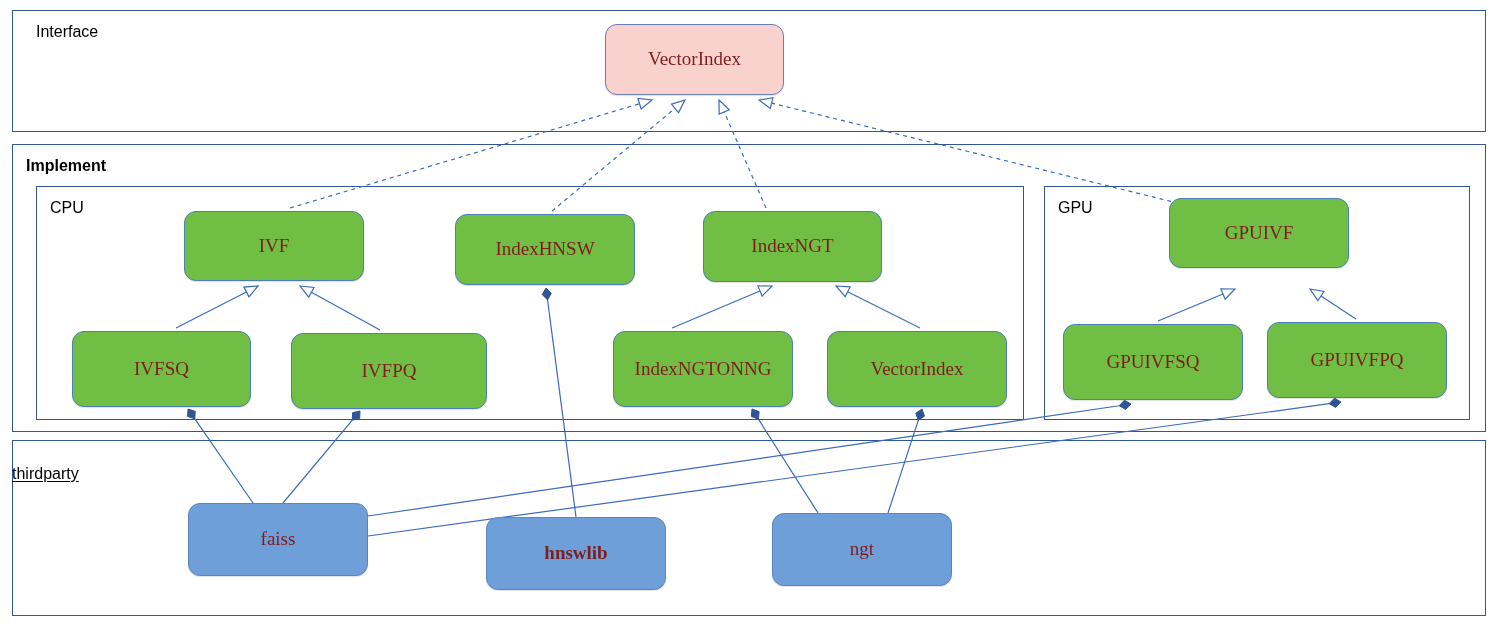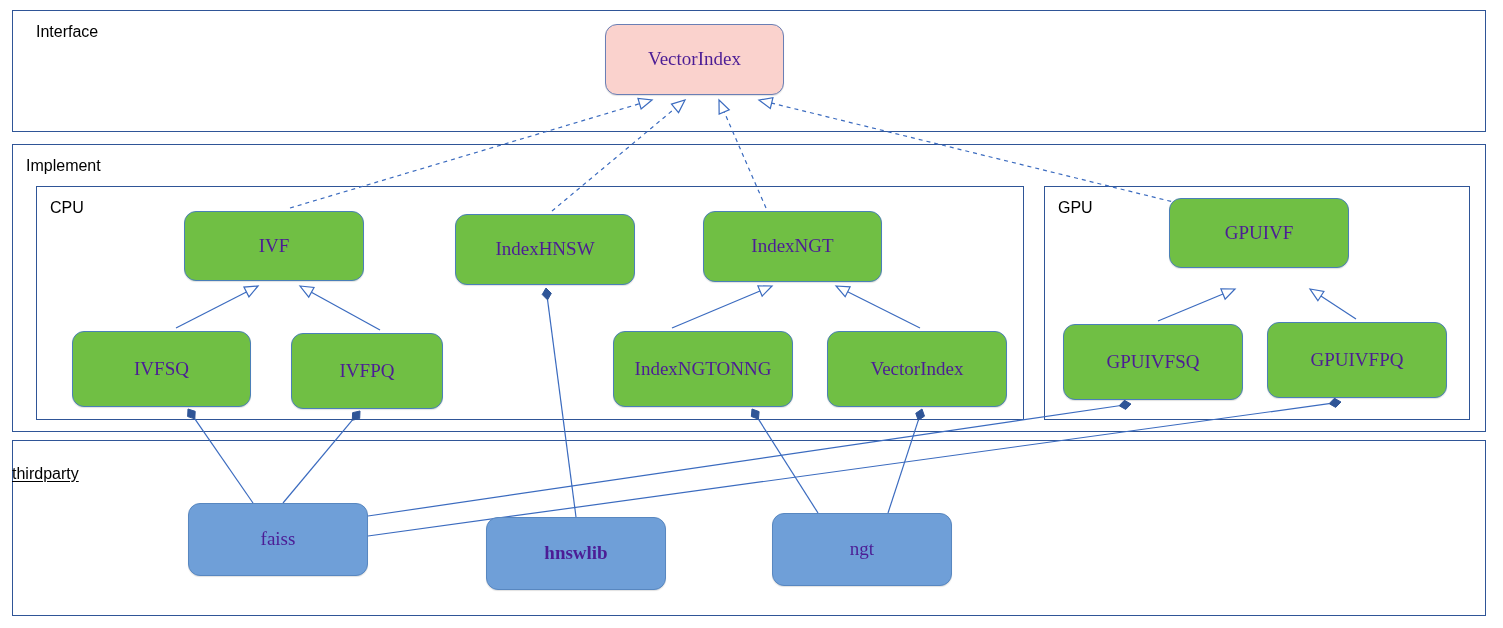--- a/index.html
+++ b/index.html
@@ -53,21 +53,21 @@
   
   .node {
     position: absolute;
     box-sizing: border-box;
     border-radius: 12px;
     display: flex;
     align-items: center;
     justify-content: center;
     font-family: "Liberation Serif", serif;
     font-size: 19px;
-    color: #4c1d95;
+    color: #7f1d1d;
     text-align: center;
     line-height: 1.1;
     box-shadow: 0 1px 1px rgba(0,0,0,0.12);
     z-index: 5;
   }
   .node.iface {
     background: #fad2cd;
     border: 1.4px solid #6a7fb5;
   }
   .node.impl {
@@ -158,21 +158,21 @@
         <polygon points="752,409 759.0988619712303,411.6011840983328 758.4298932767778,419.1319530421952 751.3310313055473,416.53076894386237" fill="#2f5597" stroke="#2f5597" stroke-width="1"></polygon>
       </g>
       <g>
         <line x1="888" y1="513" x2="918.271133724311" y2="420.40594390210777" stroke="#3b6bbf" stroke-width="1.2"></line>
         <polygon points="922,409 924.5078453579634,416.132370690068 918.271133724311,420.40594390210777 915.7632883663474,413.27357321203976" fill="#2f5597" stroke="#2f5597" stroke-width="1"></polygon>
       </g>
     </svg>
 <div class="container" style="left: 12px; top: 10px; width: 1474px; height: 122px; border-color: rgb(47, 85, 151);"></div>
     <div class="container-label" style="left: 36px; top: 24px;">Interface</div>
     <div class="container" style="left: 12px; top: 144px; width: 1474px; height: 288px; border-color: rgb(47, 85, 151);"></div>
-    <div class="container-label" style="left: 26px; top: 158px;">Implement</div>
+    <div class="container-label" style="left: 26px; top: 158px; font-weight: bold;">Implement</div>
     <div class="container inner" style="left: 36px; top: 186px; width: 988px; height: 234px; border-color: rgb(47, 85, 151);"></div>
     <div class="container-label" style="left: 50px; top: 200px;">CPU</div>
     <div class="container inner" style="left: 1044px; top: 186px; width: 426px; height: 234px; border-color: rgb(47, 85, 151);"></div>
     <div class="container-label" style="left: 1058px; top: 200px;">GPU</div>
     <div class="container" style="left: 12px; top: 440px; width: 1474px; height: 176px; border-color: rgb(47, 85, 151);"></div>
     <div class="container-label spell" style="left: 12px; top: 454px; position: absolute; margin-top: 12px;">thirdparty<span class="squiggle"></span></div>
     <div class="node iface" style="left: 605px; top: 24px; width: 179px; height: 71px;">
       <span>VectorIndex</span>
     </div>
     <div class="node impl" style="left: 184px; top: 211px; width: 180px; height: 70px;">
@@ -183,21 +183,21 @@
     </div>
     <div class="node impl" style="left: 703px; top: 211px; width: 179px; height: 71px; text-align: center;">
       <span>IndexNGT</span>
     </div>
     <div class="node impl" style="left: 1169px; top: 198px; width: 180px; height: 70px;">
       <span>GPUIVF</span>
     </div>
     <div class="node impl" style="left: 72px; top: 331px; width: 179px; height: 76px;">
       <span>IVFSQ</span>
     </div>
-    <div class="node impl" style="left: 291px; top: 333px; width: 152px; height: 76px;">
+    <div class="node impl" style="left: 291px; top: 333px; width: 196px; height: 76px;">
       <span>IVFPQ</span>
     </div>
     <div class="node impl" style="left: 613px; top: 331px; width: 180px; height: 76px;">
       <span>IndexNGTONNG</span>
     </div>
     <div class="node impl" style="left: 827px; top: 331px; width: 180px; height: 76px;">
       <span>VectorIndex</span>
     </div>
     <div class="node impl" style="left: 1063px; top: 324px; width: 180px; height: 76px;">
       <span>GPUIVFSQ</span>

